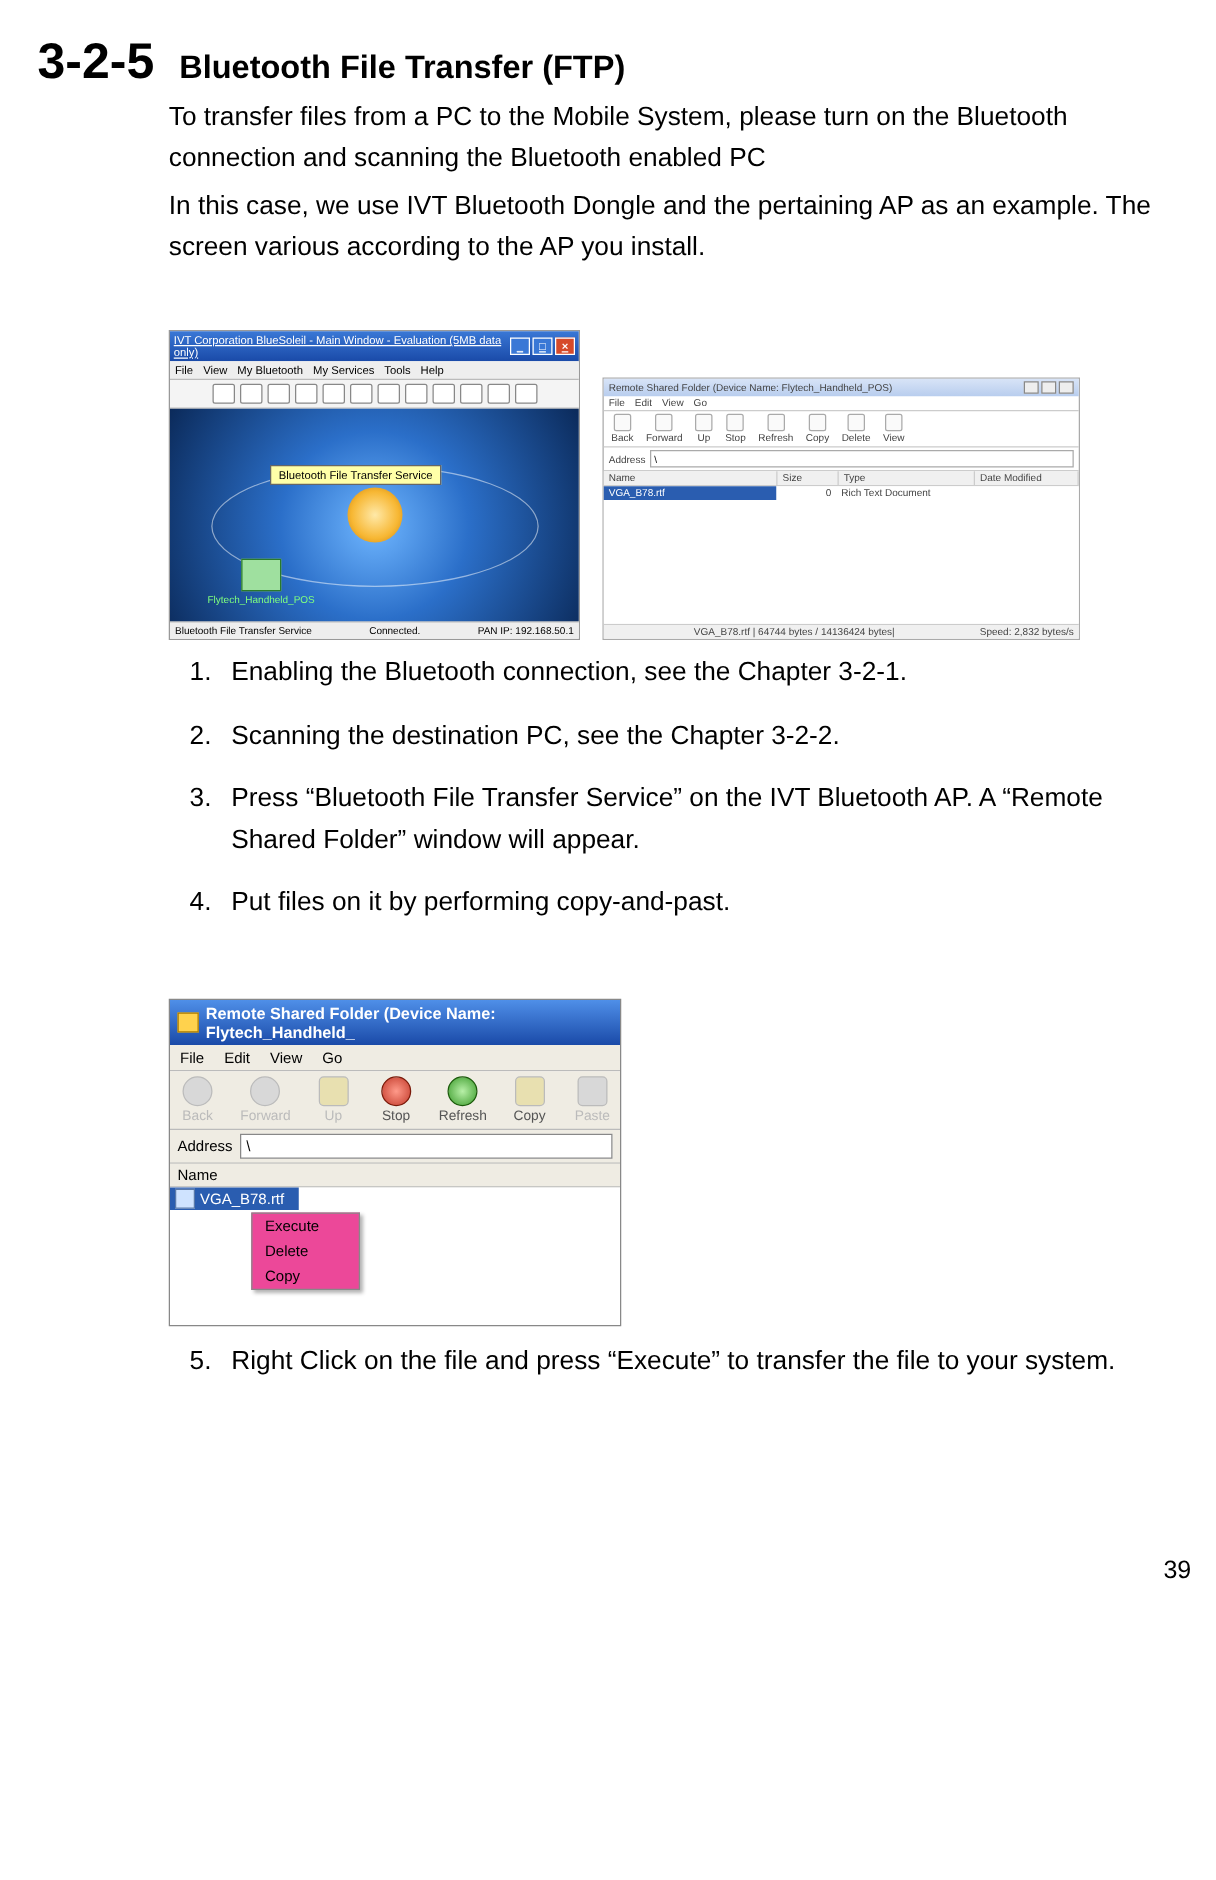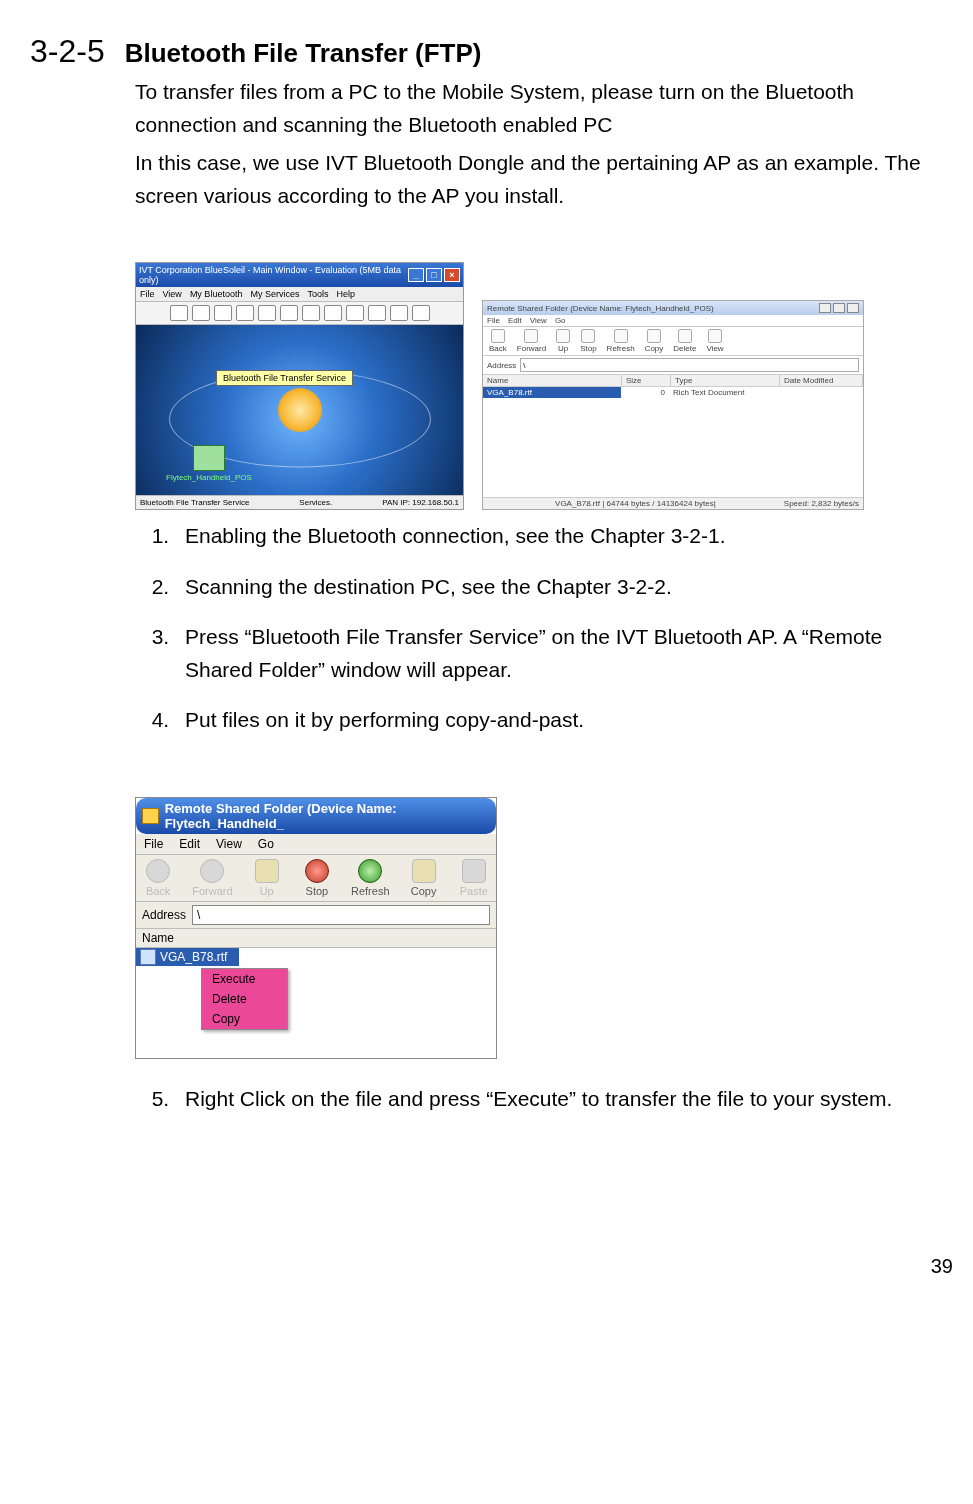--- a/index.html
+++ b/index.html
@@ -10,22 +10,22 @@
     box-sizing: border-box;
     color: #000;
   }
   .section-header {
     display: flex;
     align-items: baseline;
     gap: 20px;
     margin-top: 10px;
   }
   .section-number {
-    font-size: 32px;
-    font-weight: normal;
+    font-size: 40px;
+    font-weight: bold;
   }
   .section-title {
     font-size: 26px;
     font-weight: bold;
     margin-top: 28px;
   }
   .body-block {
     margin-left: 105px;
     font-size: 21px;
     line-height: 1.55;
@@ -46,20 +46,21 @@
     font-size: 9px;
   }
   .fig1-titlebar {
     background: linear-gradient(#3a78d6, #1a4aa8);
     color:#fff;
     display:flex;
     align-items:center;
     justify-content:flex-start;
     padding:2px 3px;
     font-size:9px;
+    text-decoration:underline;
   }
   .fig1-titlebar .buttons { display:flex; gap:2px;}
   .fig1-titlebar .buttons span{
     width:14px;height:12px;border:1px solid #fff;display:inline-flex;
     align-items:center;justify-content:center;font-weight:bold;
     background:#3a78d6;font-size:9px;
   }
   .fig1-titlebar .buttons span.close{background:#d64a2a;}
   .fig1-menubar{
     background:#eee;border-bottom:1px solid #bbb;
@@ -120,29 +121,29 @@
   .fig2-cols span{border-right:1px solid #ccc;padding:1px 4px;white-space:nowrap;}
   .fig2-body{height:110px;background:#fff;position:relative;}
   .fig2-row{display:flex;align-items:center;font-size:8px;}
   .fig2-row span{padding:1px 4px;white-space:nowrap;}
   .fig2-status{display:flex;justify-content:space-between;border-top:1px solid #ccc;padding:1px 4px;background:#f0f0f0;}
   
   ol.steps{
     margin-left:105px;font-size:21px;line-height:1.55;padding-left:40px;margin-top:10px;
   }
   ol.steps > li{margin-bottom:18px;padding-left:10px;}
-  ol.steps.second{margin-top:24px;}
+  ol.steps.second{margin-top:12px;}
   
   .fig3wrap{margin-left:105px;margin-top:60px;}
   .fig3{
     width:360px;border:1px solid #888;font-family:Tahoma,sans-serif;font-size:12px;
   }
   .fig3-titlebar{
     background:linear-gradient(#4f8fe8,#1a4aa8);color:#fff;font-weight:bold;
-    display:flex;align-items:center;gap:6px;padding:3px 6px;font-size:13px;border-radius:10px;
+    display:flex;align-items:center;gap:6px;padding:3px 6px;font-size:13px;
   }
   .fig3-titlebar .ticon{
     width:16px;height:14px;background:#ffd24d;border:1px solid #aa7a00;
   }
   .fig3-menubar{
     background:#efece3;border-bottom:1px solid #bbb;display:flex;gap:16px;
     padding:3px 8px;font-size:12px;
   }
   .fig3-toolbar{
     background:#efece3;border-bottom:1px solid #bbb;display:flex;
@@ -228,21 +229,21 @@
       <div class="fig1-orbit"></div>
       <div class="fig1-sun"></div>
       <div class="fig1-tooltip">Bluetooth File Transfer Service</div>
       <div class="fig1-node">
         <div class="box"></div>
         <div>Flytech_Handheld_POS</div>
       </div>
     </div>
     <div class="fig1-status">
       <span>Bluetooth File Transfer Service</span>
-      <span>Services.</span>
+      <span>Connected.</span>
       <span>PAN IP: 192.168.50.1</span>
     </div>
   </div>
 
   <div class="fig2">
     <div class="fig2-titlebar">
       <span>Remote Shared Folder (Device Name: Flytech_Handheld_POS)</span>
       <span class="buttons">
         <span></span>
         <span></span>

